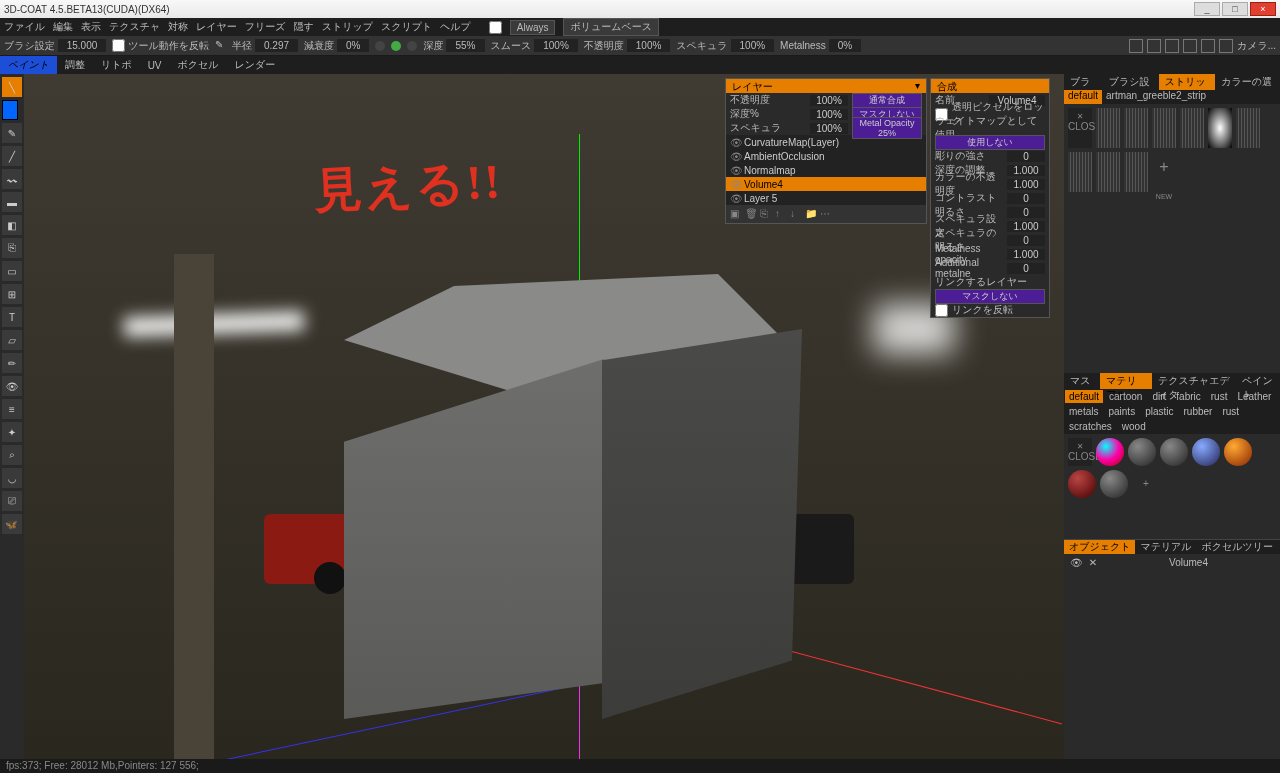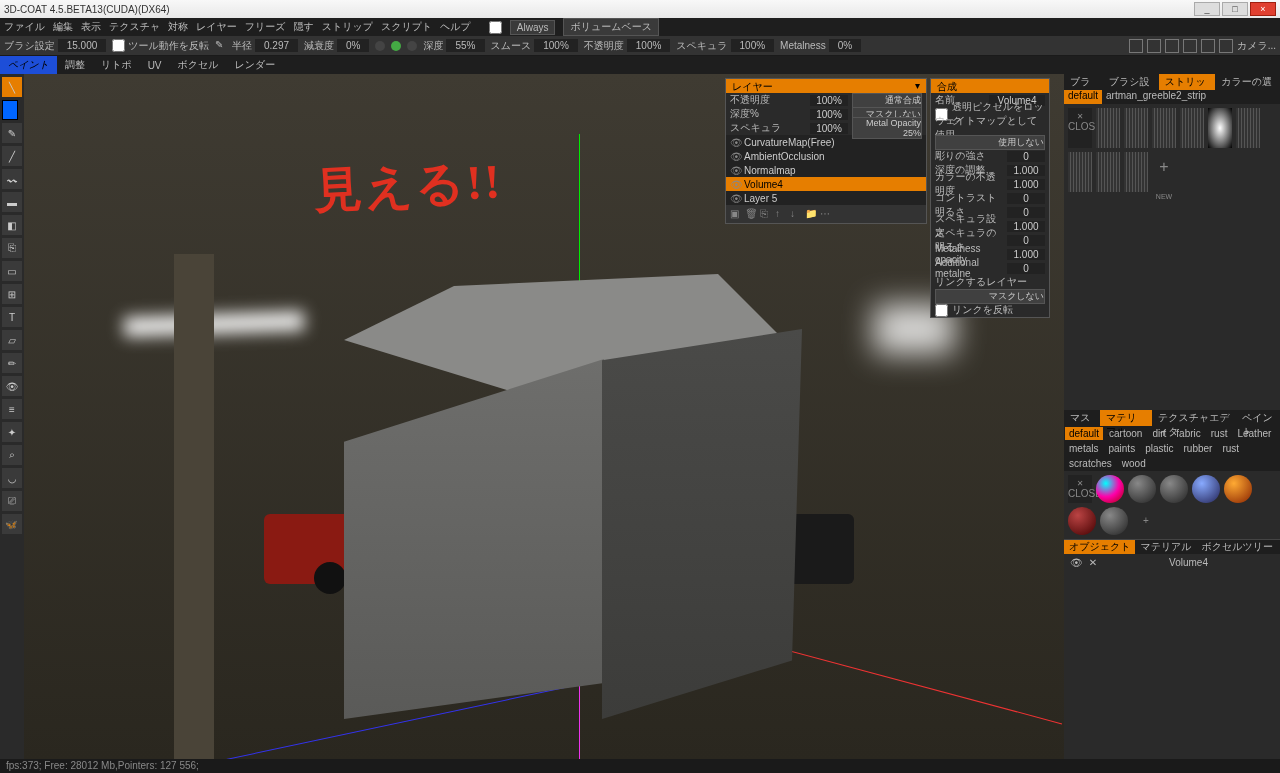--- a/index.html
+++ b/index.html
@@ -64,33 +64,33 @@
 .mat-tabs { display:flex; flex-wrap:wrap; background:#1e1e1e; }
 .mat-tabs .mt { padding:1px 4px; color:#bbb; margin:1px;}
 .mat-tabs .mt.active { background:#e67e00; color:#000;}
 .mats { display:flex; flex-wrap:wrap; padding:4px; gap:4px;}
 .matball { width:28px; height:28px; border-radius:50%; background:radial-gradient(circle at 35% 30%, #888, #222);}
 .matball.c1 { background:radial-gradient(circle at 35% 30%, #0ff, #f0a, #a00);}
 .matball.c2 { background:radial-gradient(circle at 35% 30%, #8af, #225);}
 .matball.c3 { background:radial-gradient(circle at 35% 30%, #fa3, #820);}
 .matball.c4 { background:radial-gradient(circle at 35% 30%, #b44, #400);}
 .matball.add { background:#2a2a2a; color:#888; text-align:center; line-height:28px; border-radius:0;}
-.objpanel { height:220px; background:#2a2a2a; border-top:1px solid #444;}
+.objpanel { height:220px; background:#2a2a2a; border-top:1px solid #444;margin-top:37px;}
 .obj-tabs { display:flex; background:#1e1e1e; height:14px;}
 .obj-tabs .ot { padding:0 5px; color:#bbb;}
 .obj-tabs .ot.active { background:#e67e00; color:#000;}
 .objrow { padding:3px 6px; display:flex; gap:6px; color:#bbb;}
 .floatpanel { position:absolute; background:#2a2a2a; border:1px solid #555; }
 .floatpanel.layers { left:725px; top:78px; width:202px; }
 .floatpanel.blend { left:930px; top:78px; width:120px; }
 .fp-head { background:#e67e00; color:#000; padding:1px 6px; height:14px; display:flex; justify-content:space-between;}
 .fp-row { display:flex; align-items:center; padding:1px 4px; gap:4px; height:14px;}
 .fp-row .lbl { flex:1; color:#bbb;}
 .fp-row .rv { width:38px; background:#222; text-align:center;}
-.fp-row .dd2 { width:70px; background:#404040; text-align:right; border:1px solid #555; font-size:9px;}
+.fp-row .dd2 { width:70px; background:#4c1d95; text-align:center; border:1px solid #555; font-size:9px;}
 .layerlist { background:#222;}
 .layeritem { display:flex; align-items:center; padding:2px 4px; gap:4px; height:14px;}
 .layeritem .eye { width:10px; color:#888;}
 .layeritem.sel { background:#e67e00; color:#000;}
 .layerbtns { display:flex; gap:3px; padding:3px 4px; background:#333;}
 .layerbtns .lb { width:12px;height:12px; color:#888;}
 .status { position:absolute; bottom:0; left:0; right:0; height:14px; background:#1a1a1a; color:#888; padding:0 6px; line-height:14px;}
 svg { width:14px; height:14px; }
 </style>
 </head>
@@ -333,21 +333,21 @@
       <span class="dd2">マスクしない</span>
     </div>
   <div class="fp-row">
       <span class="lbl">スペキュラ</span>
       <span class="rv">100%</span>
       <span class="dd2">Metal Opacity 25%</span>
     </div>
   <div class="layerlist">
     <div class="layeritem">
         <span class="eye">👁</span>
-        <span>CurvatureMap(Free)</span>
+        <span>CurvatureMap(Layer)</span>
       </div>
     <div class="layeritem">
         <span class="eye">👁</span>
         <span>AmbientOcclusion</span>
       </div>
     <div class="layeritem">
         <span class="eye">👁</span>
         <span>Normalmap</span>
       </div>
     <div class="layeritem sel">

